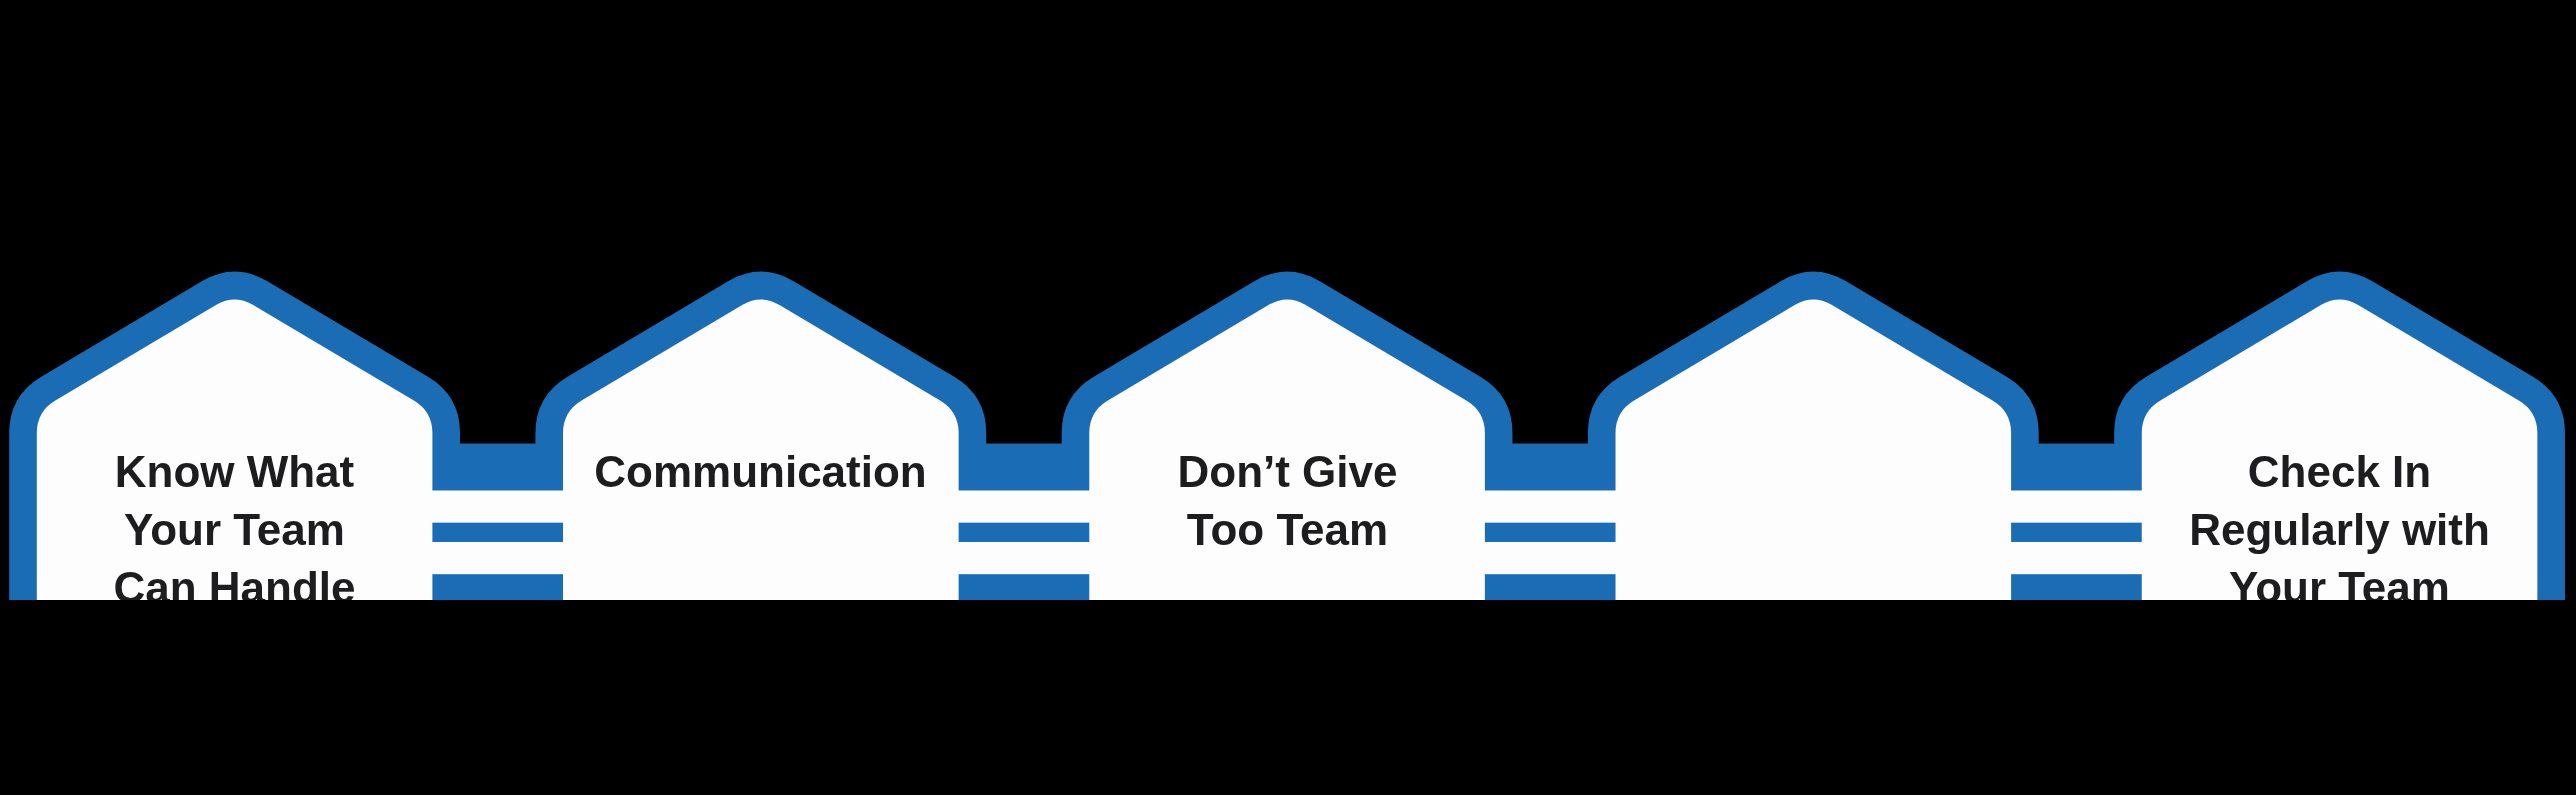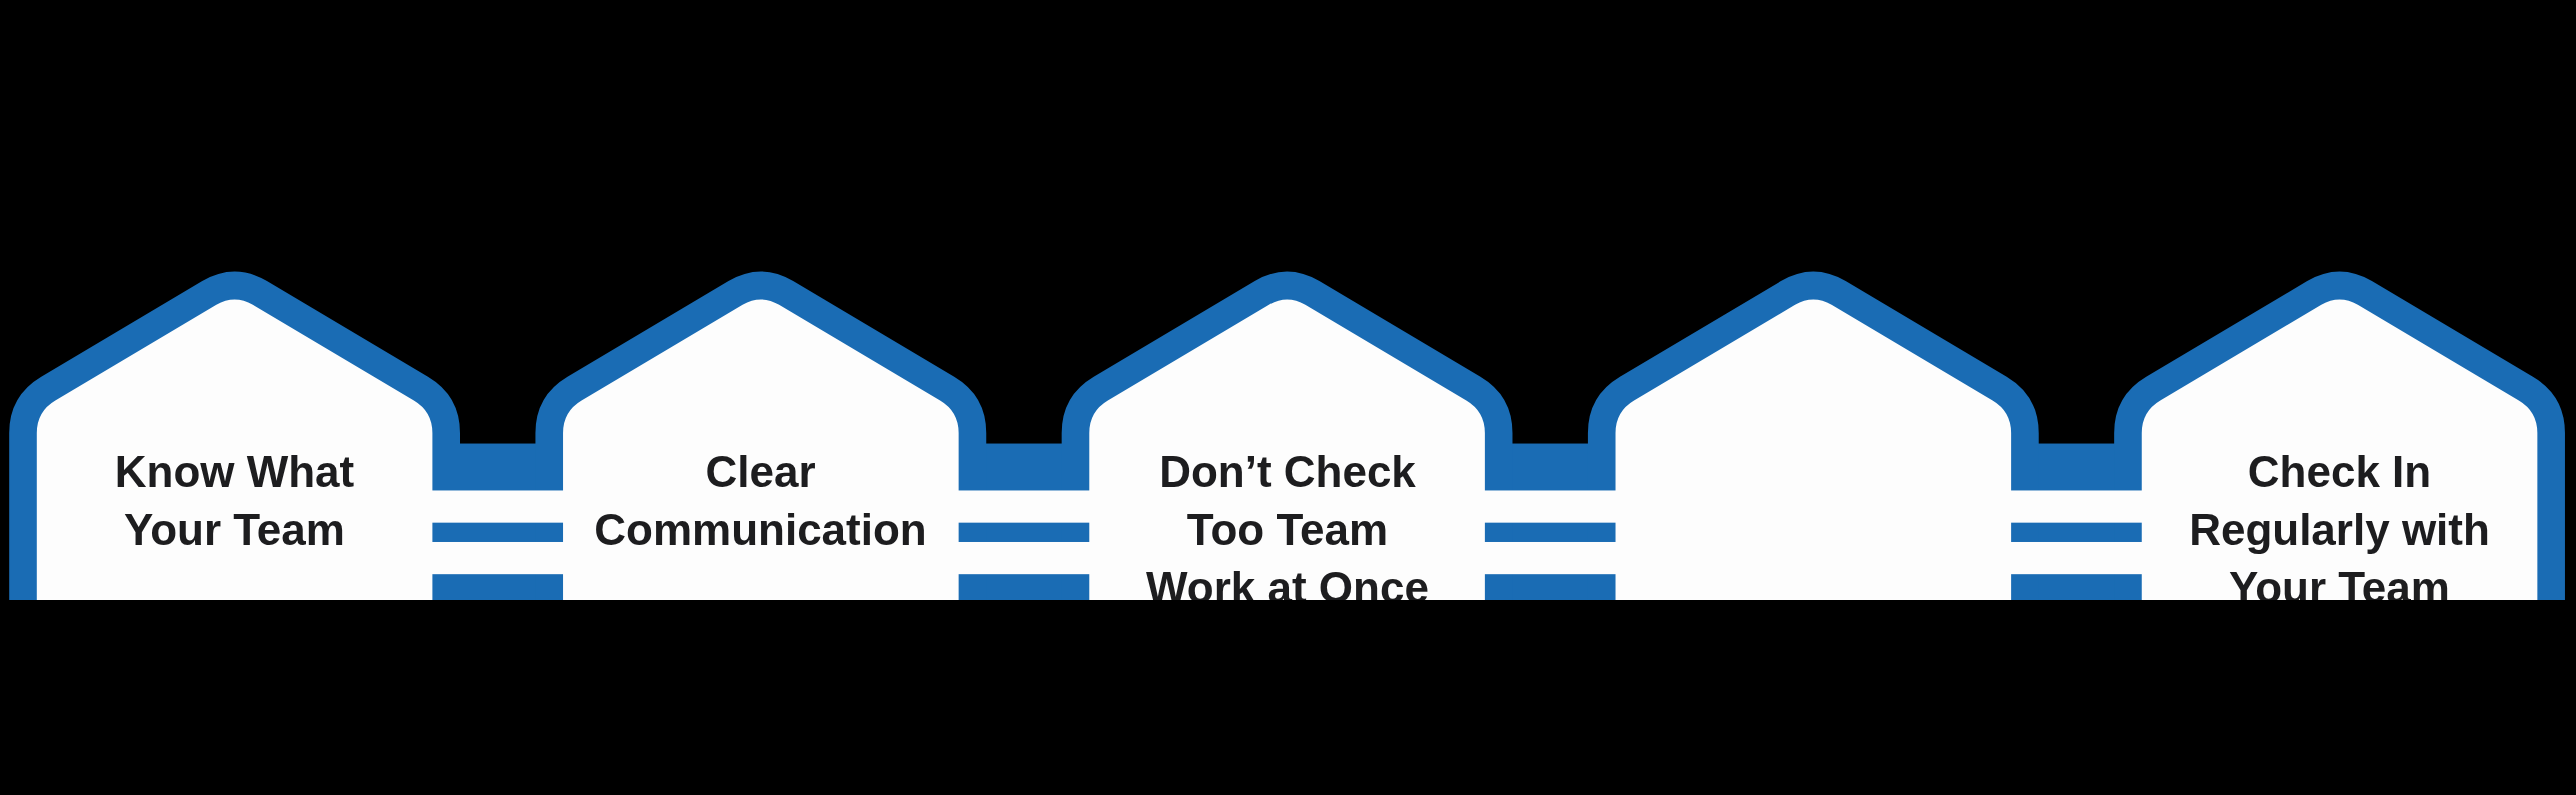--- a/index.html
+++ b/index.html
@@ -48,29 +48,28 @@
         <rect x="1500" y="533" width="370" height="35" fill="#fdfdfd"></rect>
         <rect x="1500" y="589" width="370" height="35" fill="#fdfdfd"></rect>
         <rect x="2072" y="533" width="370" height="35" fill="#fdfdfd"></rect>
         <rect x="2072" y="589" width="370" height="35" fill="#fdfdfd"></rect>
       </g>
     </svg>
   <div id="labels">
       <div class="hex-label" style="left: 32px; top: 443px; color: rgb(29, 29, 31);">
         <span class="line">Know What</span>
         <span class="line">Your Team</span>
+        <span class="line">Can Handle</span>
       </div>
       <div class="hex-label" style="left: 558px; top: 443px; color: rgb(29, 29, 31);">
-        <span class="line">Clear</span>
         <span class="line">Communication</span>
       </div>
       <div class="hex-label" style="left: 1085px; top: 443px; color: rgb(29, 29, 31);">
-        <span class="line">Don’t Check</span>
+        <span class="line">Don’t Give</span>
         <span class="line">Too Team</span>
-        <span class="line">Work at Once</span>
       </div>
       <div class="hex-label" style="left: 1611px; top: 472px; color: rgb(29, 29, 31);">
       </div>
       <div class="hex-label" style="left: 2137px; top: 443px; color: rgb(29, 29, 31);">
         <span class="line">Check In</span>
         <span class="line">Regularly with</span>
         <span class="line">Your Team</span>
       </div>
     </div>
 </div>

